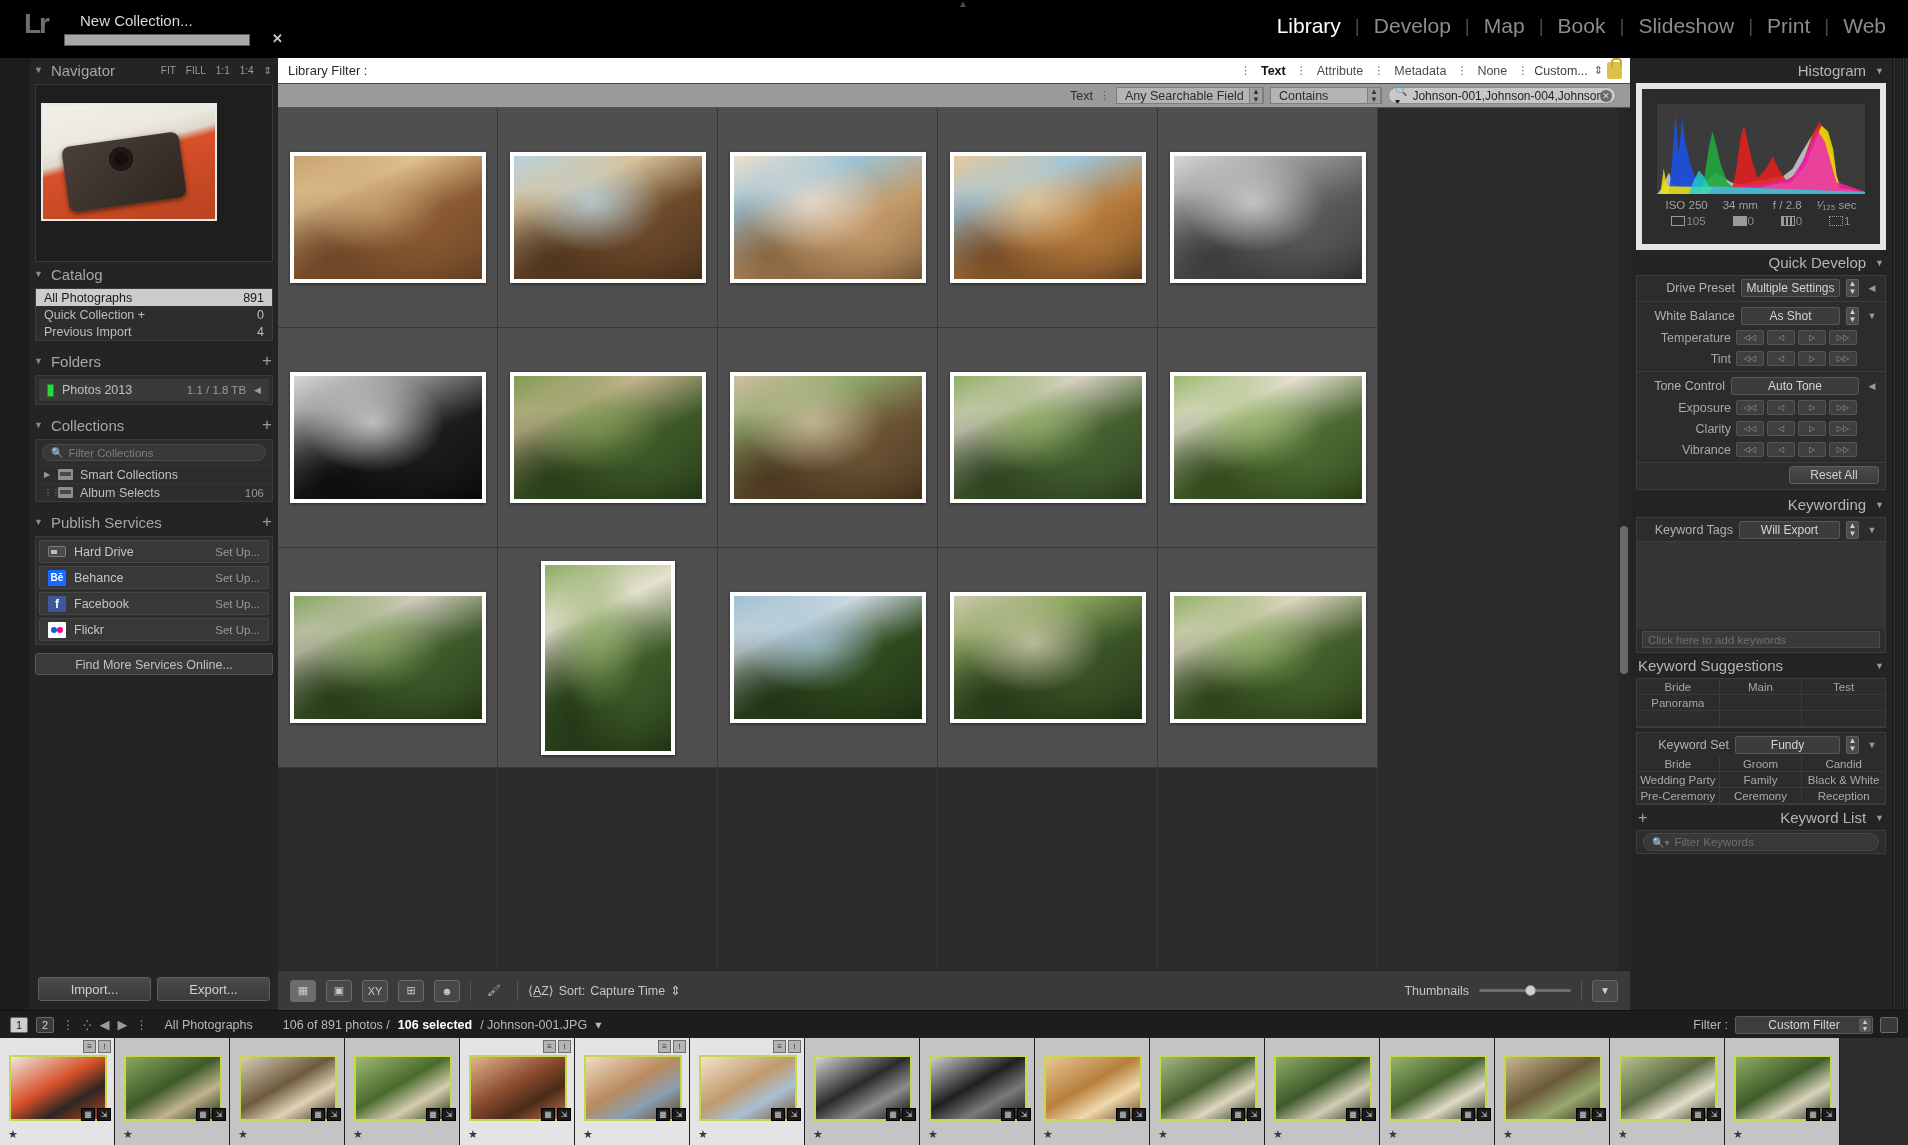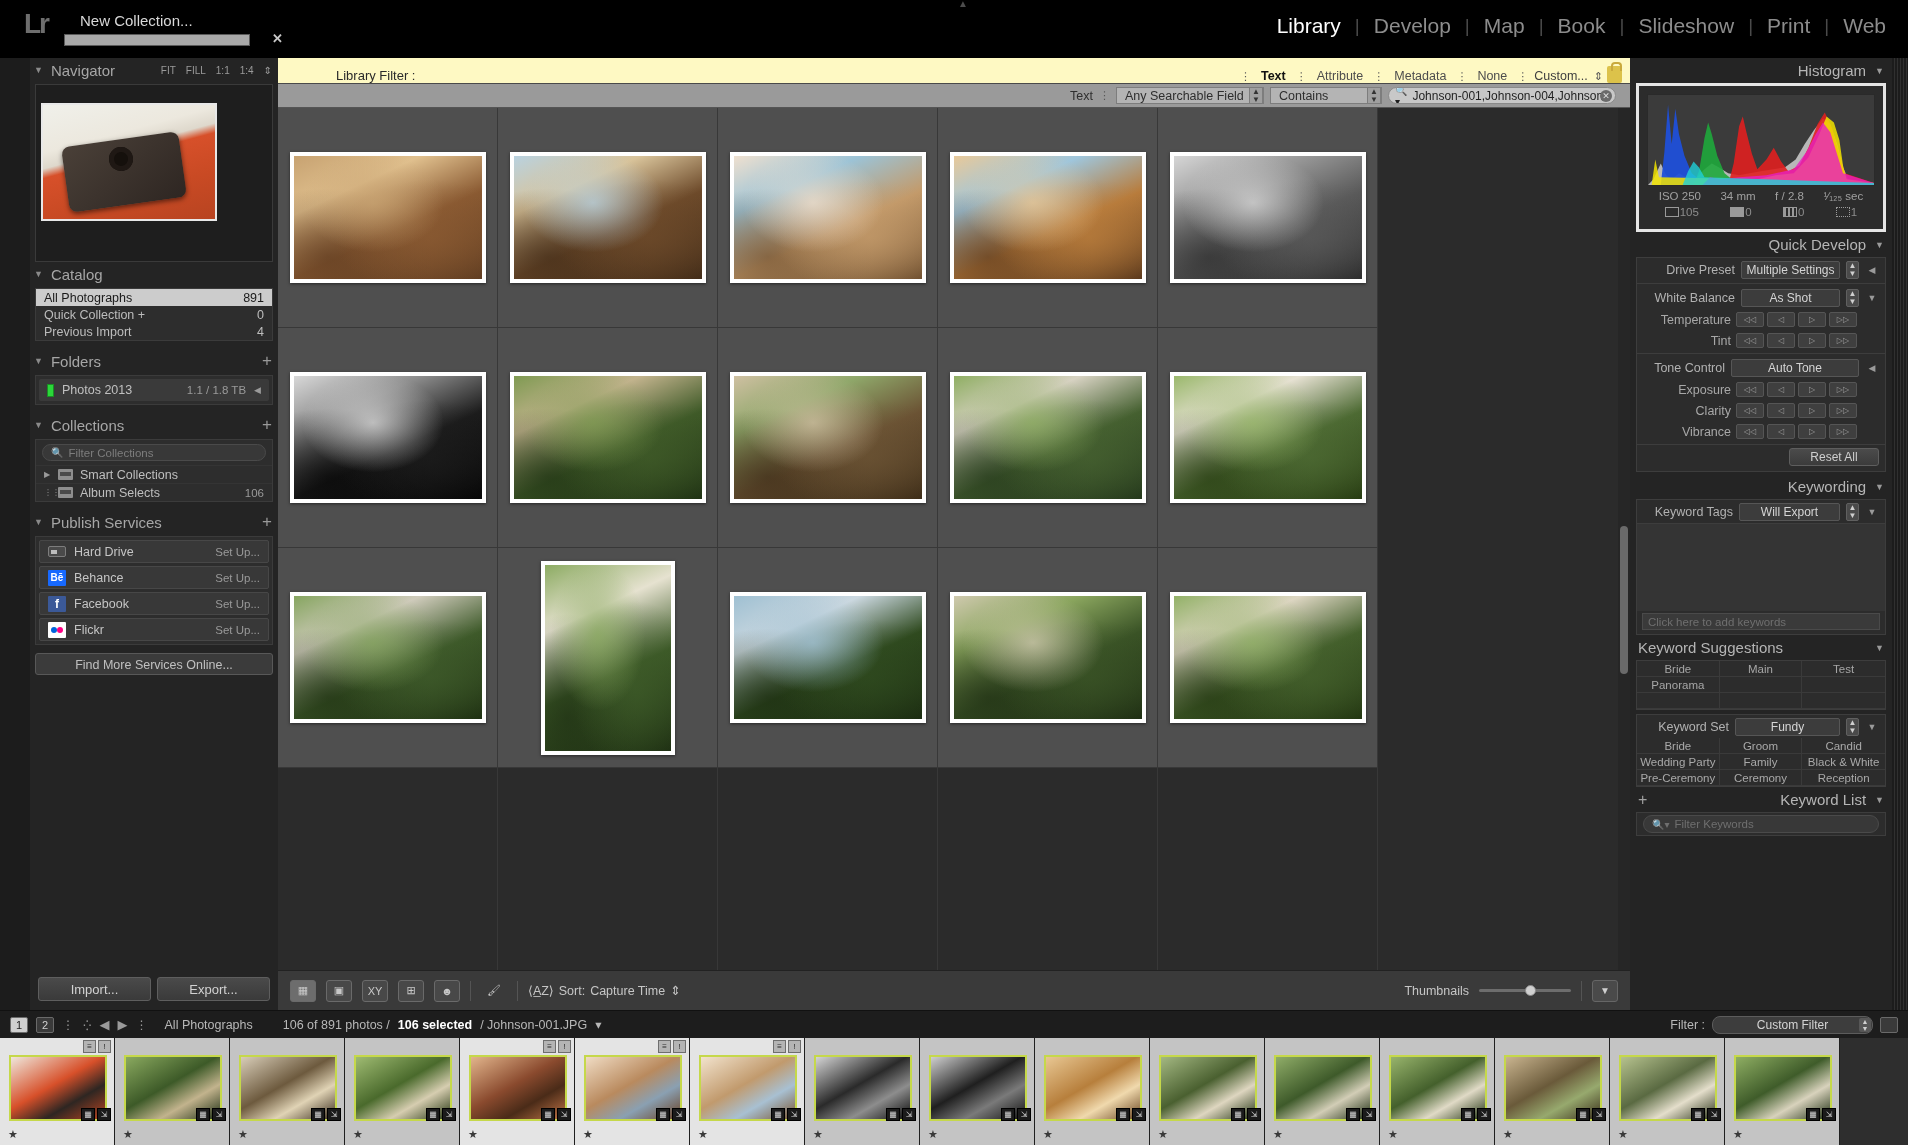--- a/index.html
+++ b/index.html
@@ -194,21 +194,21 @@
     background-image: repeating-linear-gradient(90deg,#1c1c1c 0 2px,#303030 2px 3px);
   }
   .rp-inner { position: absolute; left: 0; top: 0; width: 262px; }
   .rp-header {
     display: flex; align-items: center; justify-content: flex-end;
     height: 25px; padding-right: 8px; color: #b5b5b5; font-size: 15px;
   }
   .rp-header .tri { font-size: 9px; margin-left: 9px; color: #9a9a9a; }
 
   .histo-box {
-    margin: 0 6px; background: #2c2c2c; border: 3px solid #e5e5e5; padding: 8px;
+    margin: 0 6px; background: #2c2c2c; border: 6px solid #e5e5e5; padding: 14px;
   }
   .histo-canvas {
     height: 92px; background: #3b3b3b; border: 1px solid #2a2a2a; position: relative;
     overflow: hidden;
   }
   .histo-meta {
     display: flex; justify-content: space-around; color: #a0a0a0;
     font-size: 11.5px; padding: 4px 2px 2px;
   }
   .histo-counts {
@@ -295,23 +295,22 @@
     border-radius: 3px; color: #d2d2d2; font-size: 13px;
   }
 
   
   .center {
     position: absolute; left: 278px; top: 58px;
     width: 1352px; height: 952px; background: #2b2b2b;
   }
   .filterbar {
     position: absolute; left: 0; top: 0; width: 1352px; height: 26px;
-    background: #fef9c3; display: flex; align-items: flex-end;
+    background: #ffffff; display: flex; align-items: center;
     border-bottom: 1px solid #4a4a4a;
-    padding-left: 48px;
   }
   .filter-title { color: #2a2a2a; font-size: 13px; padding-left: 10px; }
   .filter-tabs { margin-left: auto; display: flex; align-items: center; }
   .ftab { font-size: 12.5px; color: #4d4d4d; padding: 0 10px; }
   .ftab.active { color: #111; font-weight: bold; }
   .fdot { color: #565656; font-size: 11px; }
   .filter-custom { color: #3e3e3e; font-size: 12.5px; padding: 0 6px; }
   .lock-ic {
     width: 15px; height: 17px; background: #dcc24a; margin: 0 8px 0 4px;
     border-radius: 2px; position: relative;
@@ -418,23 +417,23 @@
     background: #3a3a3a; color: #d0d0d0; font-size: 11px;
     display: flex; align-items: center; justify-content: center;
   }
   .sb-num.active { background: #cfcfcf; color: #1a1a1a; }
   .sb-dots { color: #9a9a9a; font-size: 12px; letter-spacing: 1px; }
   .sb-arrow { color: #9a9a9a; font-size: 13px; }
   .sb-txt { color: #b8b8b8; font-size: 12.5px; }
   .sb-strong { color: #fff; font-weight: bold; }
   .sb-right { margin-left: auto; display: flex; align-items: center; gap: 7px; }
   .sb-filter-sel {
-    width: 161px; height: 18px; background: #3d3d3d; border: 1px solid #5c5c5c;
+    width: 138px; height: 18px; background: #3d3d3d; border: 1px solid #5c5c5c;
     color: #d4d4d4; font-size: 12px; display: flex; align-items: center;
-    justify-content: center; position: relative; border-radius: 8px;
+    justify-content: center; position: relative; border-radius: 2px;
   }
   .sb-filter-sel .stp {
     position: absolute; right: 1px; top: 1px; width: 12px; height: 14px;
     background: #575757; font-size: 7px; text-align: center; line-height: 7px;
     color: #d0d0d0; border-radius: 2px;
   }
 
   
   .filmstrip {
     position: absolute; left: 0; top: 1038px; width: 1908px; height: 107px;

